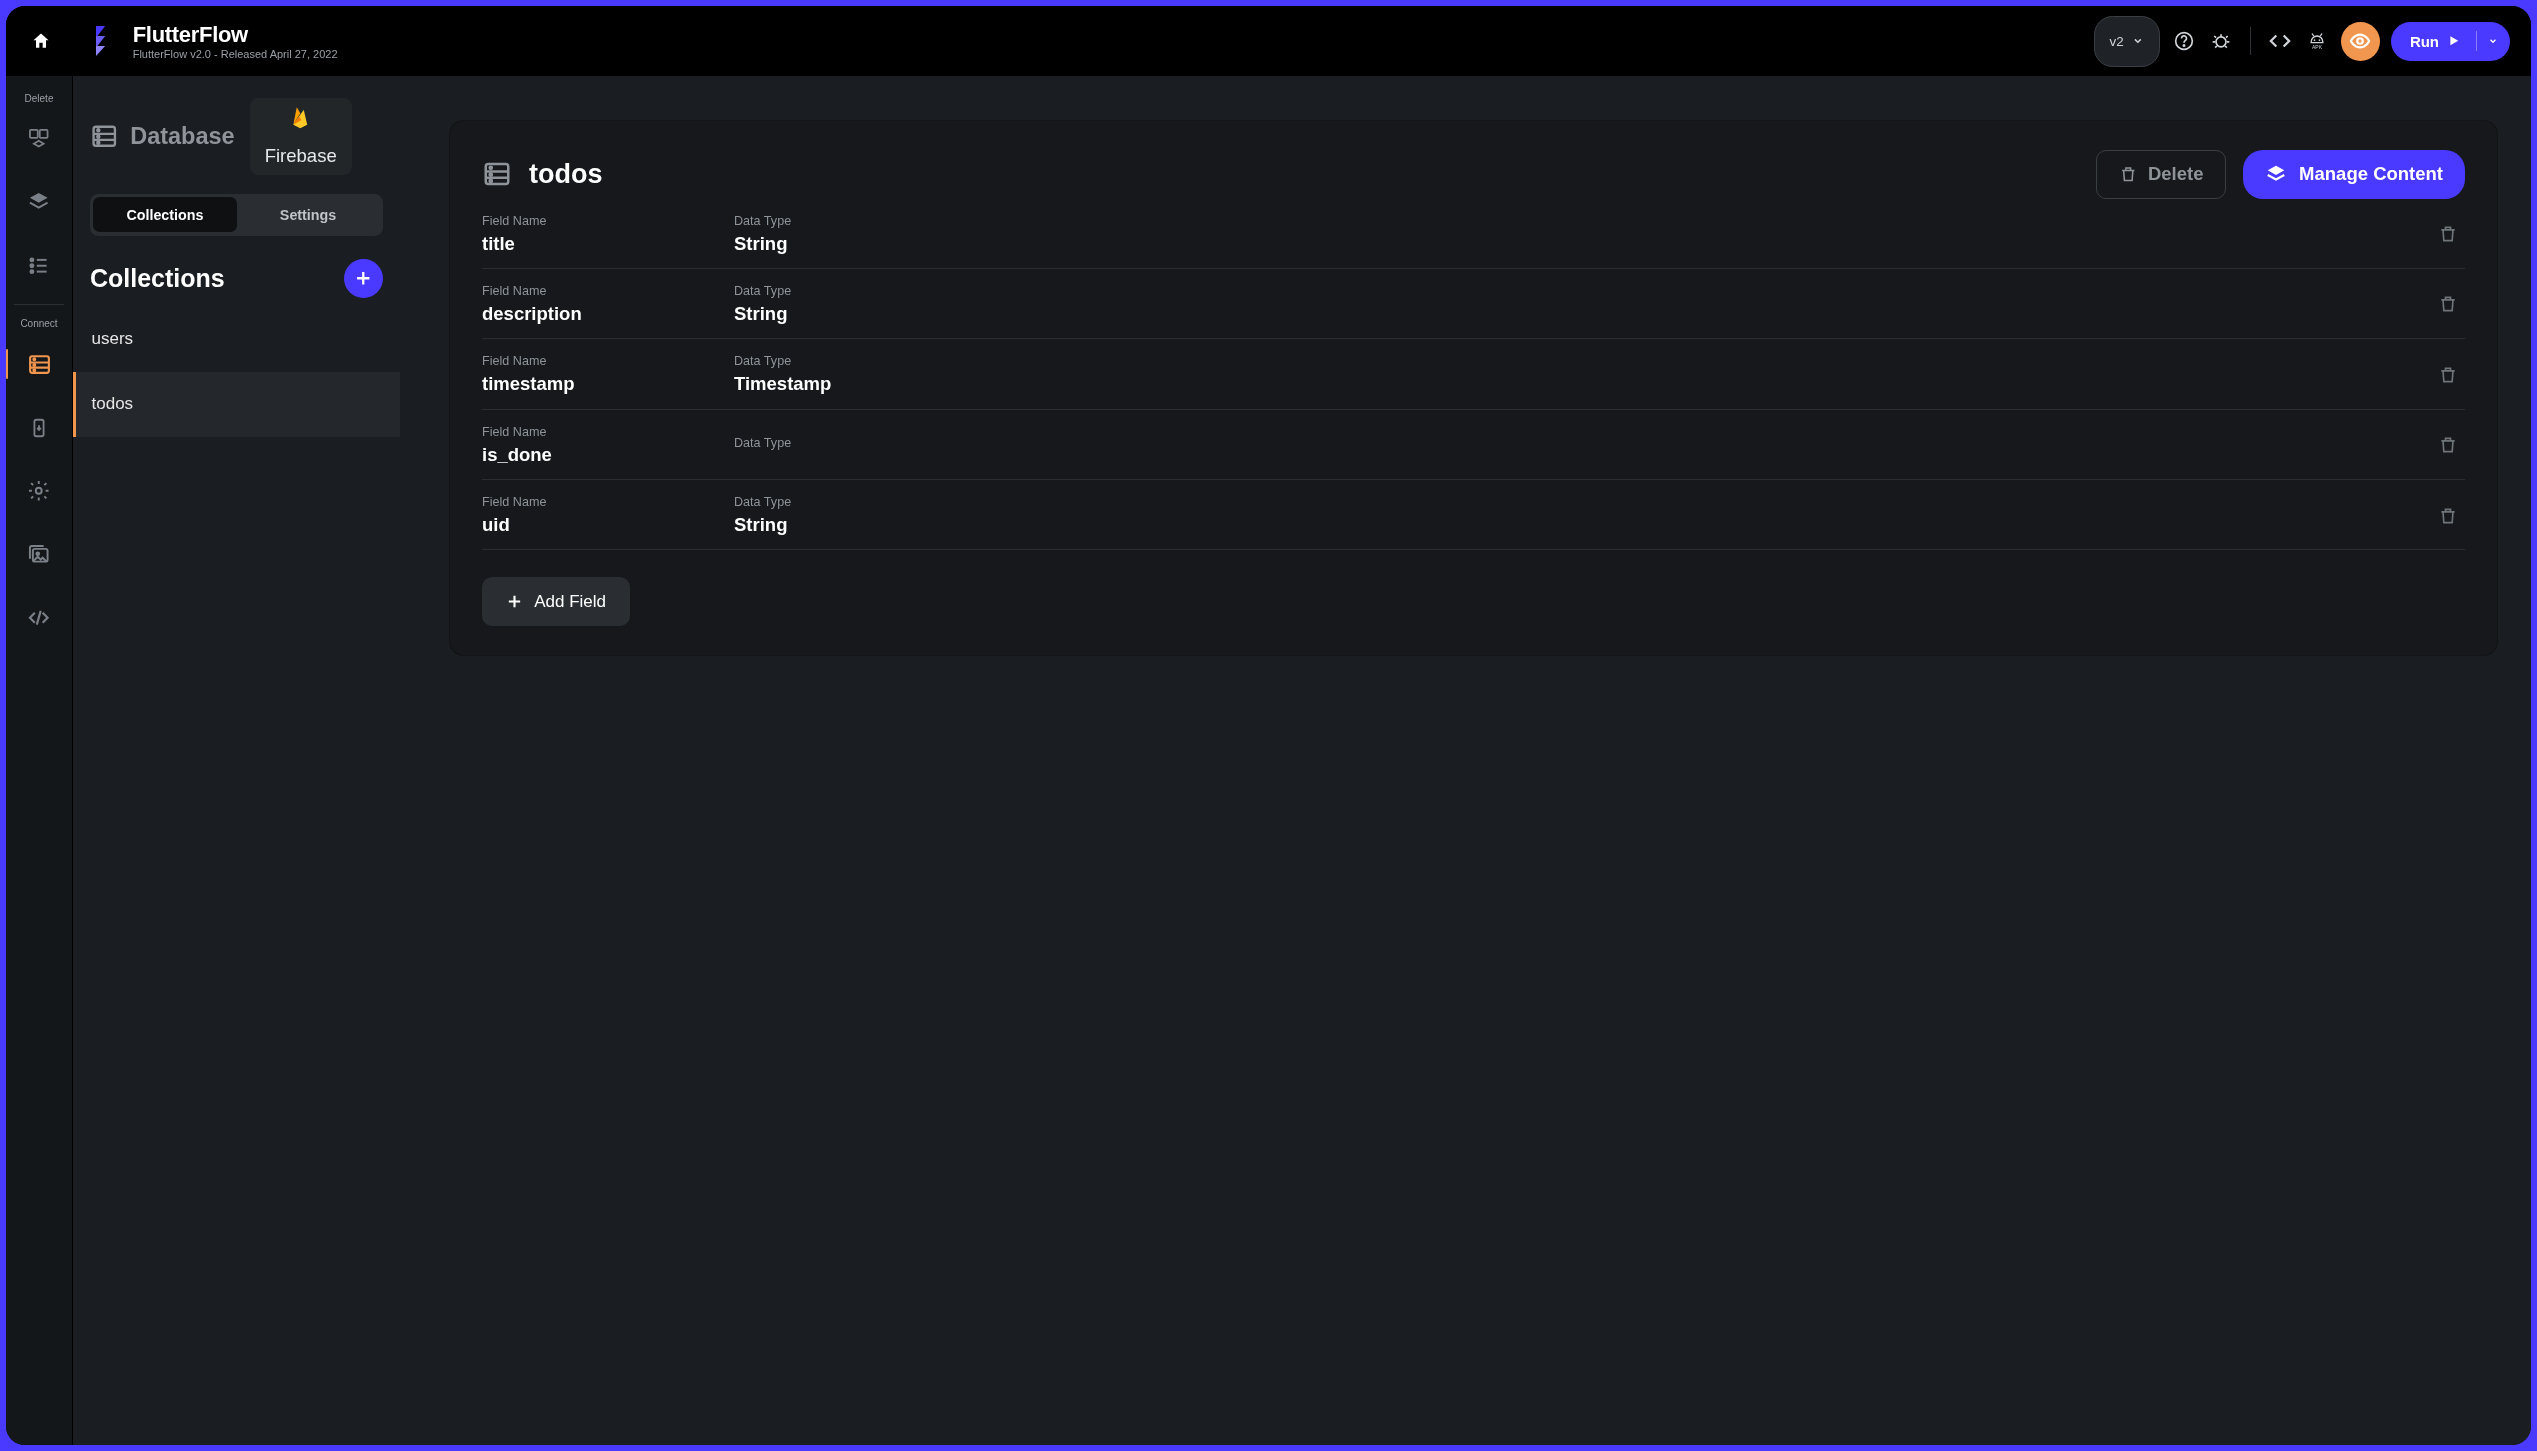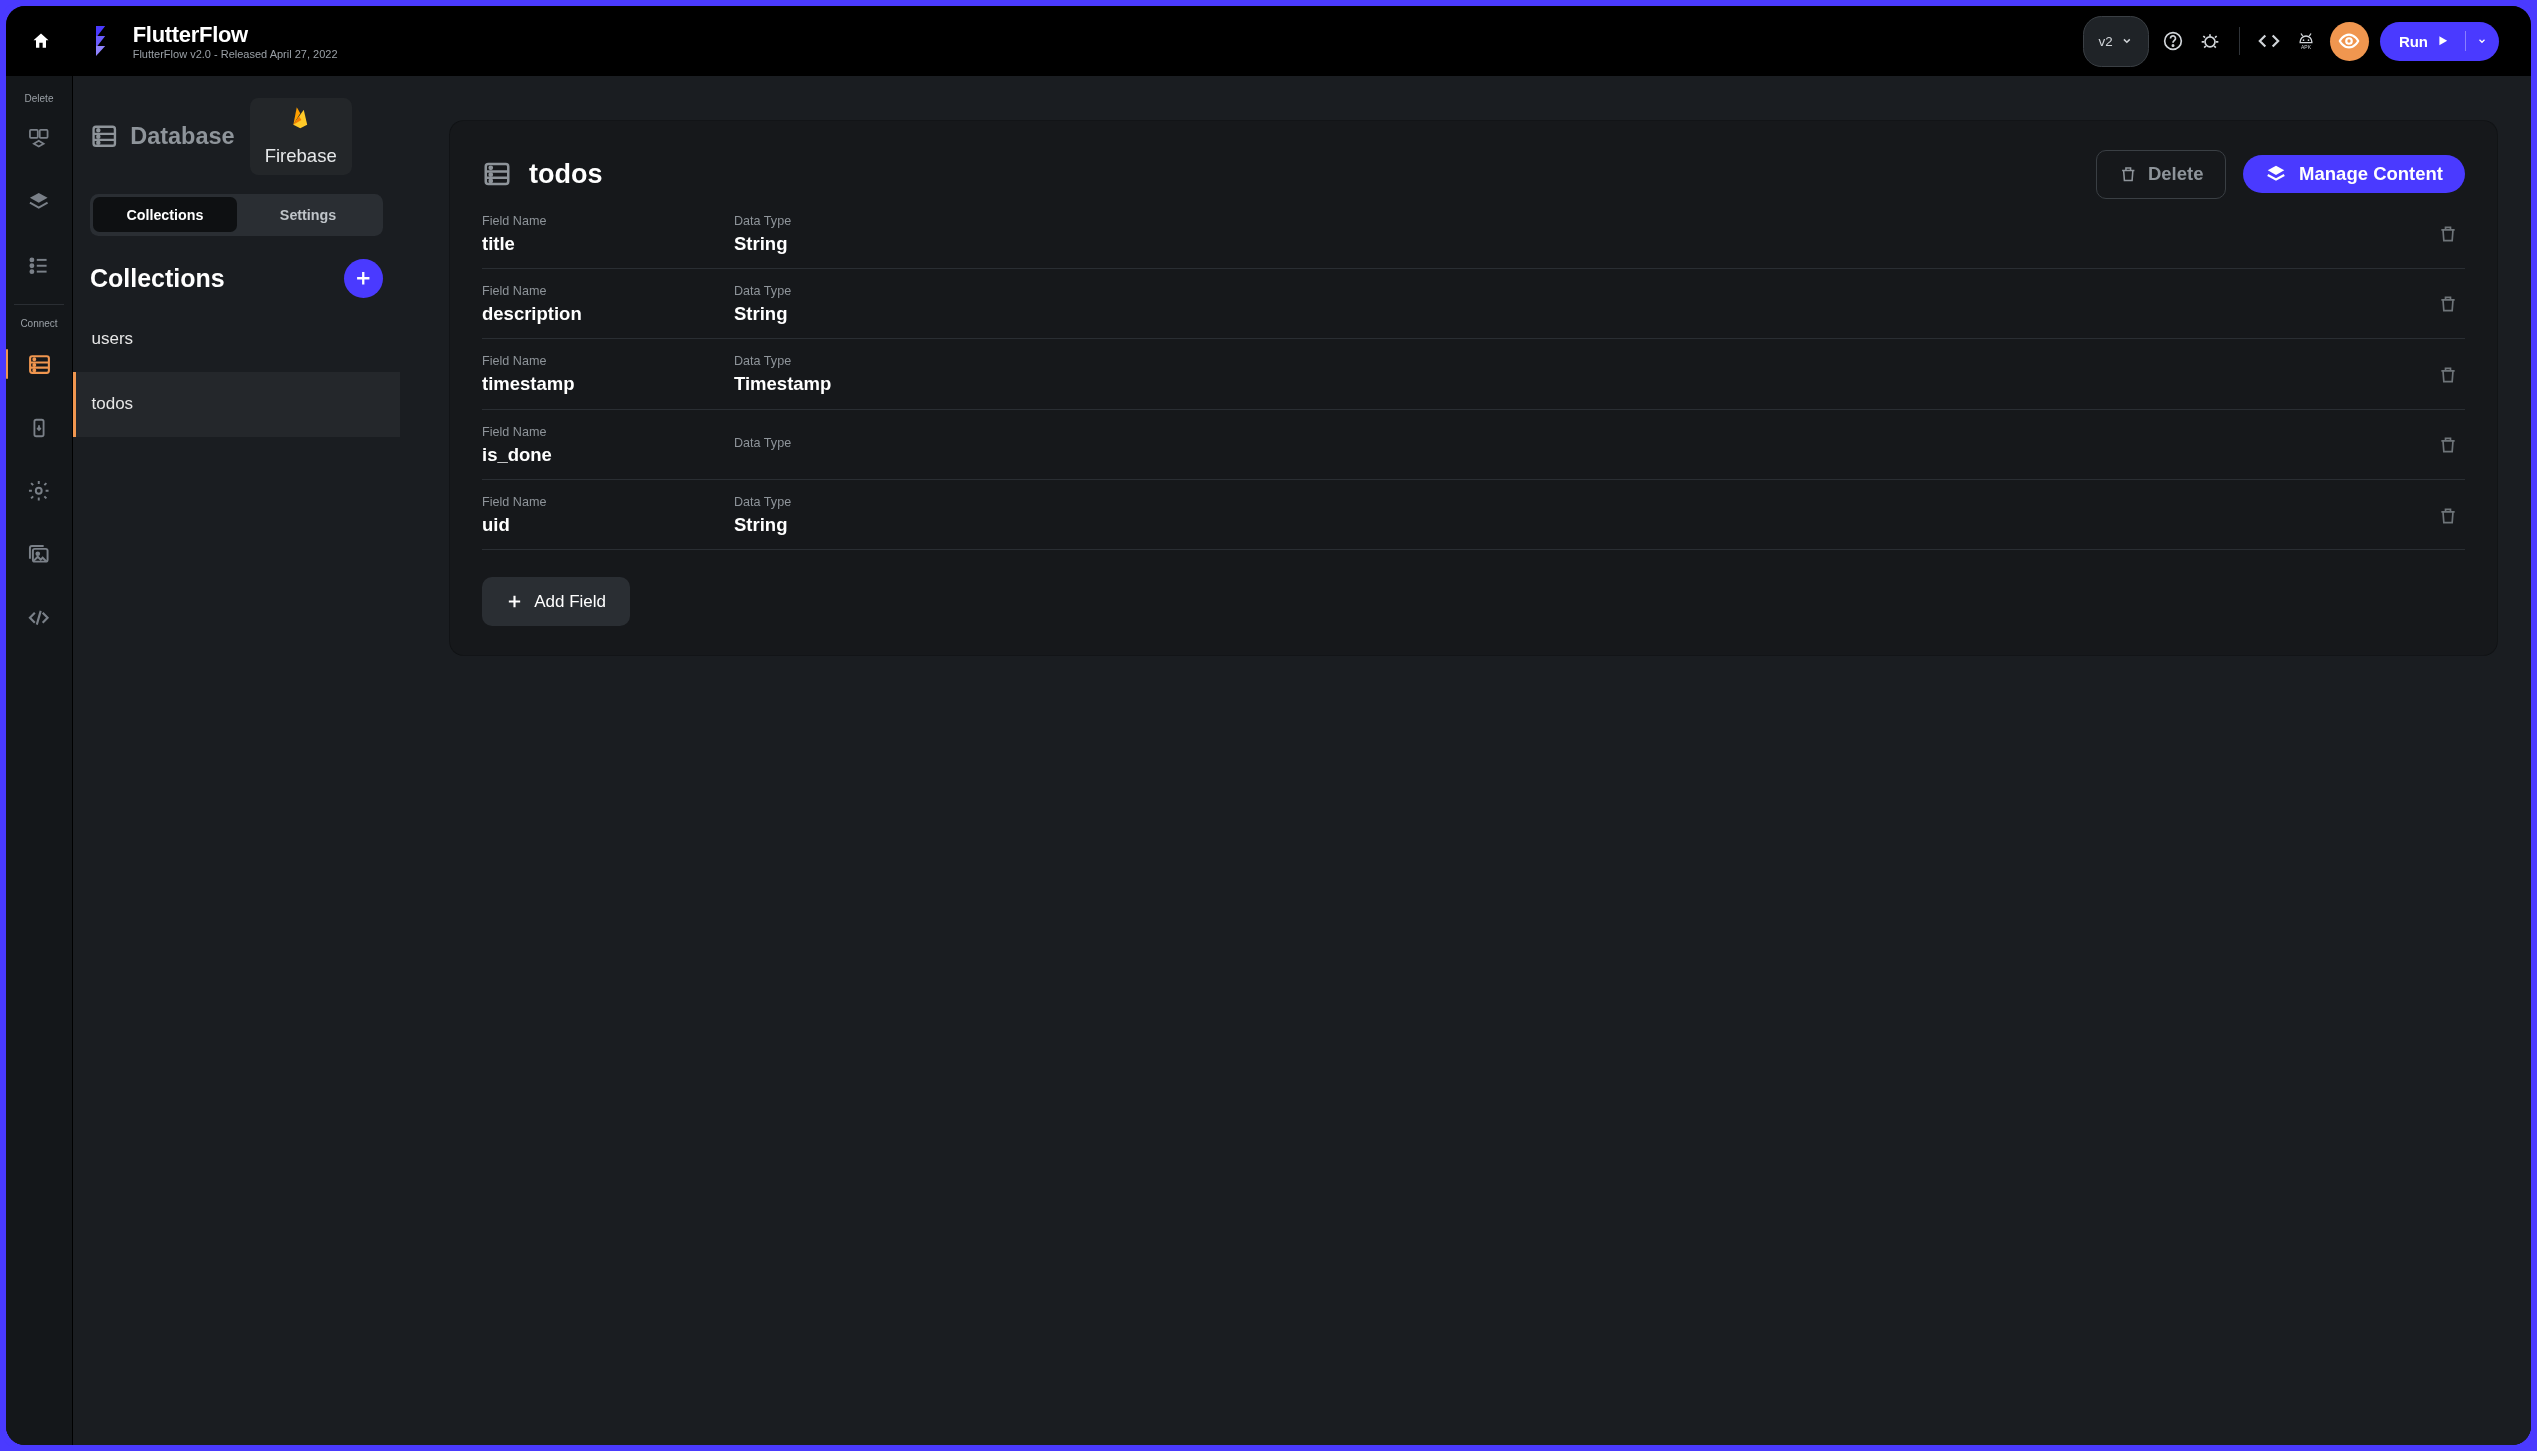--- a/index.html
+++ b/index.html
@@ -6,21 +6,21 @@
   html,body { width:100%; height:100%; background:#4a3aff; }
   .frame {
     position:absolute; inset:0;
     border:6.7px solid #4a3aff; border-radius:25px;
     background:#1a1d21; overflow:hidden;
     display:flex; flex-direction:column;
   }
   
   .topbar {
     height:70px; display:flex; align-items:center;
-    background:#000; padding:0 32px 0 0;
+    background:#000; padding:0 21px 0 0;
     gap:15px;
   }
   .home-btn {
     width:70px; height:70px; display:flex; align-items:center; justify-content:center;
     color:#fff; cursor:pointer;
   }
   .brand { display:flex; align-items:center; gap:11.7px; }
   .brand-logo { width:30px; height:30px; }
   .brand-text { display:flex; flex-direction:column; }
   .brand-title { color:#fff; font-size:22px; font-weight:700; letter-spacing:-0.3px; }
@@ -72,21 +72,21 @@
   .main { flex:1; background:#1a1d21; padding:45px 34px 25px 50px; overflow:auto; }
   .panel { background:#16181b; border-radius:13.4px; box-shadow:0 0 0 0.8px #101214; padding:28.5px 32px; }
   .panel-header { display:flex; align-items:center; gap:17px; }
   .panel-title { color:#fff; font-size:27px; font-weight:700; }
   .panel-hspacer { flex:1; }
   .delete-btn {
     height:49px; border:0.8px solid #3a3f44; border-radius:10px; display:flex; align-items:center;
     gap:10px; padding:0 22px; color:#8e949a; font-size:18.5px; font-weight:600; cursor:pointer;
   }
   .manage-btn {
-    height:38px; background:#4a3aff; border-radius:20px; display:flex; align-items:center;
+    height:49px; background:#4a3aff; border-radius:20px; display:flex; align-items:center;
     gap:11.7px; padding:0 22px; color:#fff; font-size:18.5px; font-weight:700; cursor:pointer;
   }
   .schema-title { color:#8e949a; font-size:25px; font-weight:600; margin-top:22px; }
   .field-row { display:flex; align-items:center; border-bottom:0.8px solid #2a2e33; padding:15px 0 13.4px; }
   .field-col-name { flex:0 0 252px; }
   .field-col-type { flex:1; }
   .field-label { color:#8e949a; font-size:12.6px; margin-bottom:5px; }
   .field-value { color:#fff; font-size:18.5px; font-weight:600; }
   .row-del { color:#6e7479; cursor:pointer; padding:6.7px; }
   .add-field-btn {

